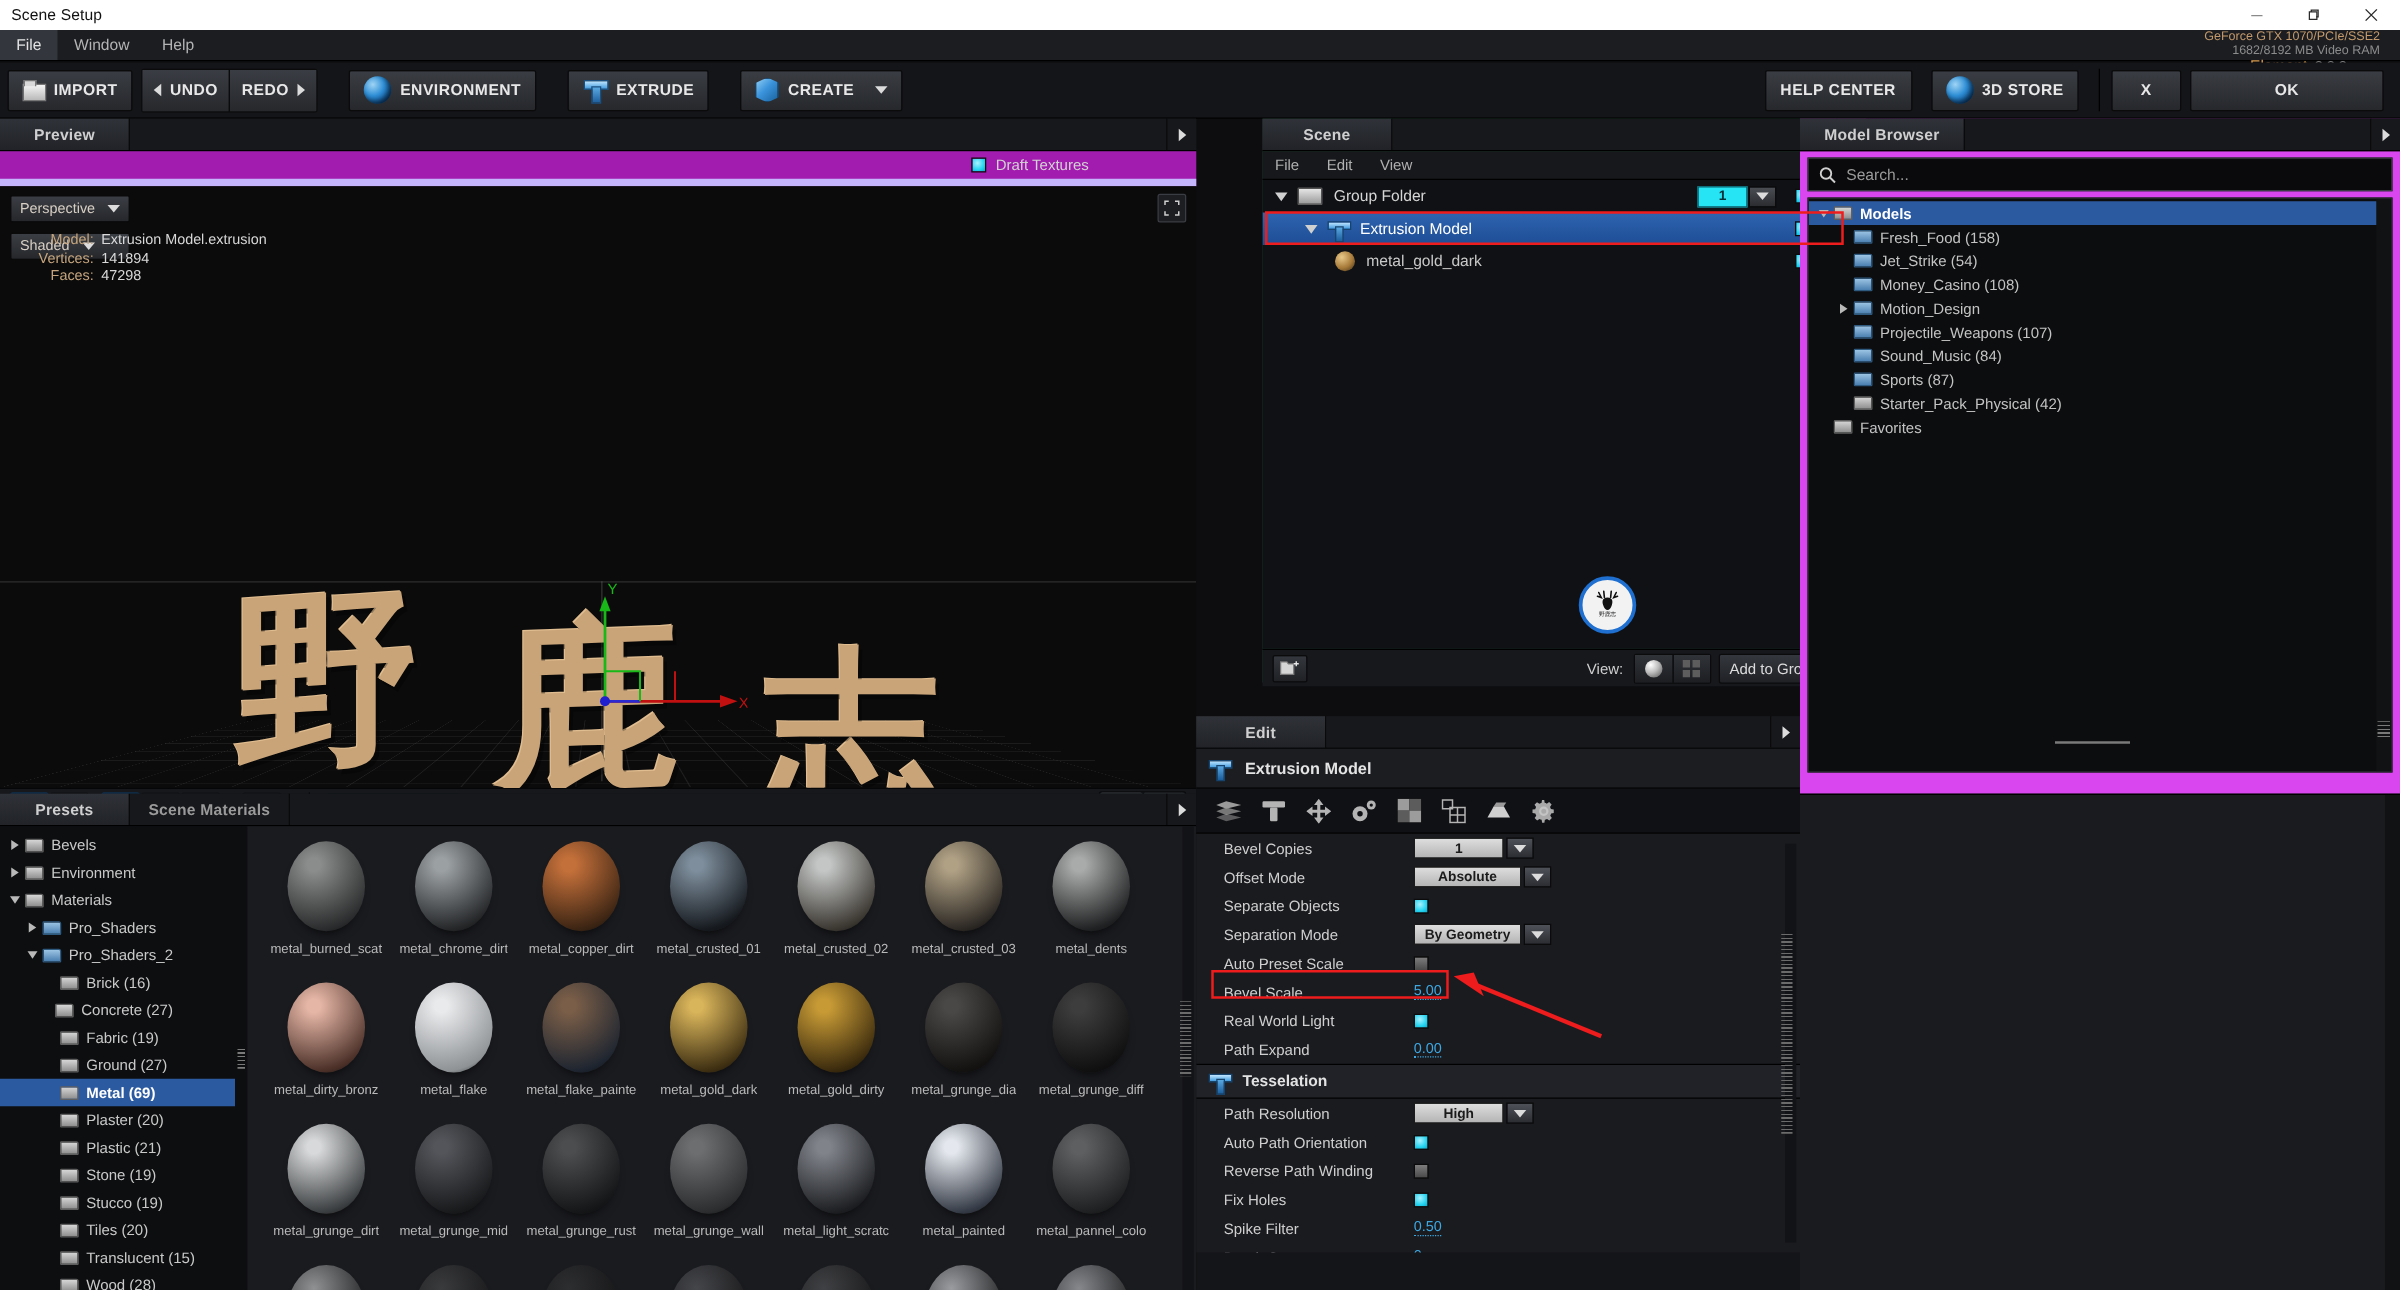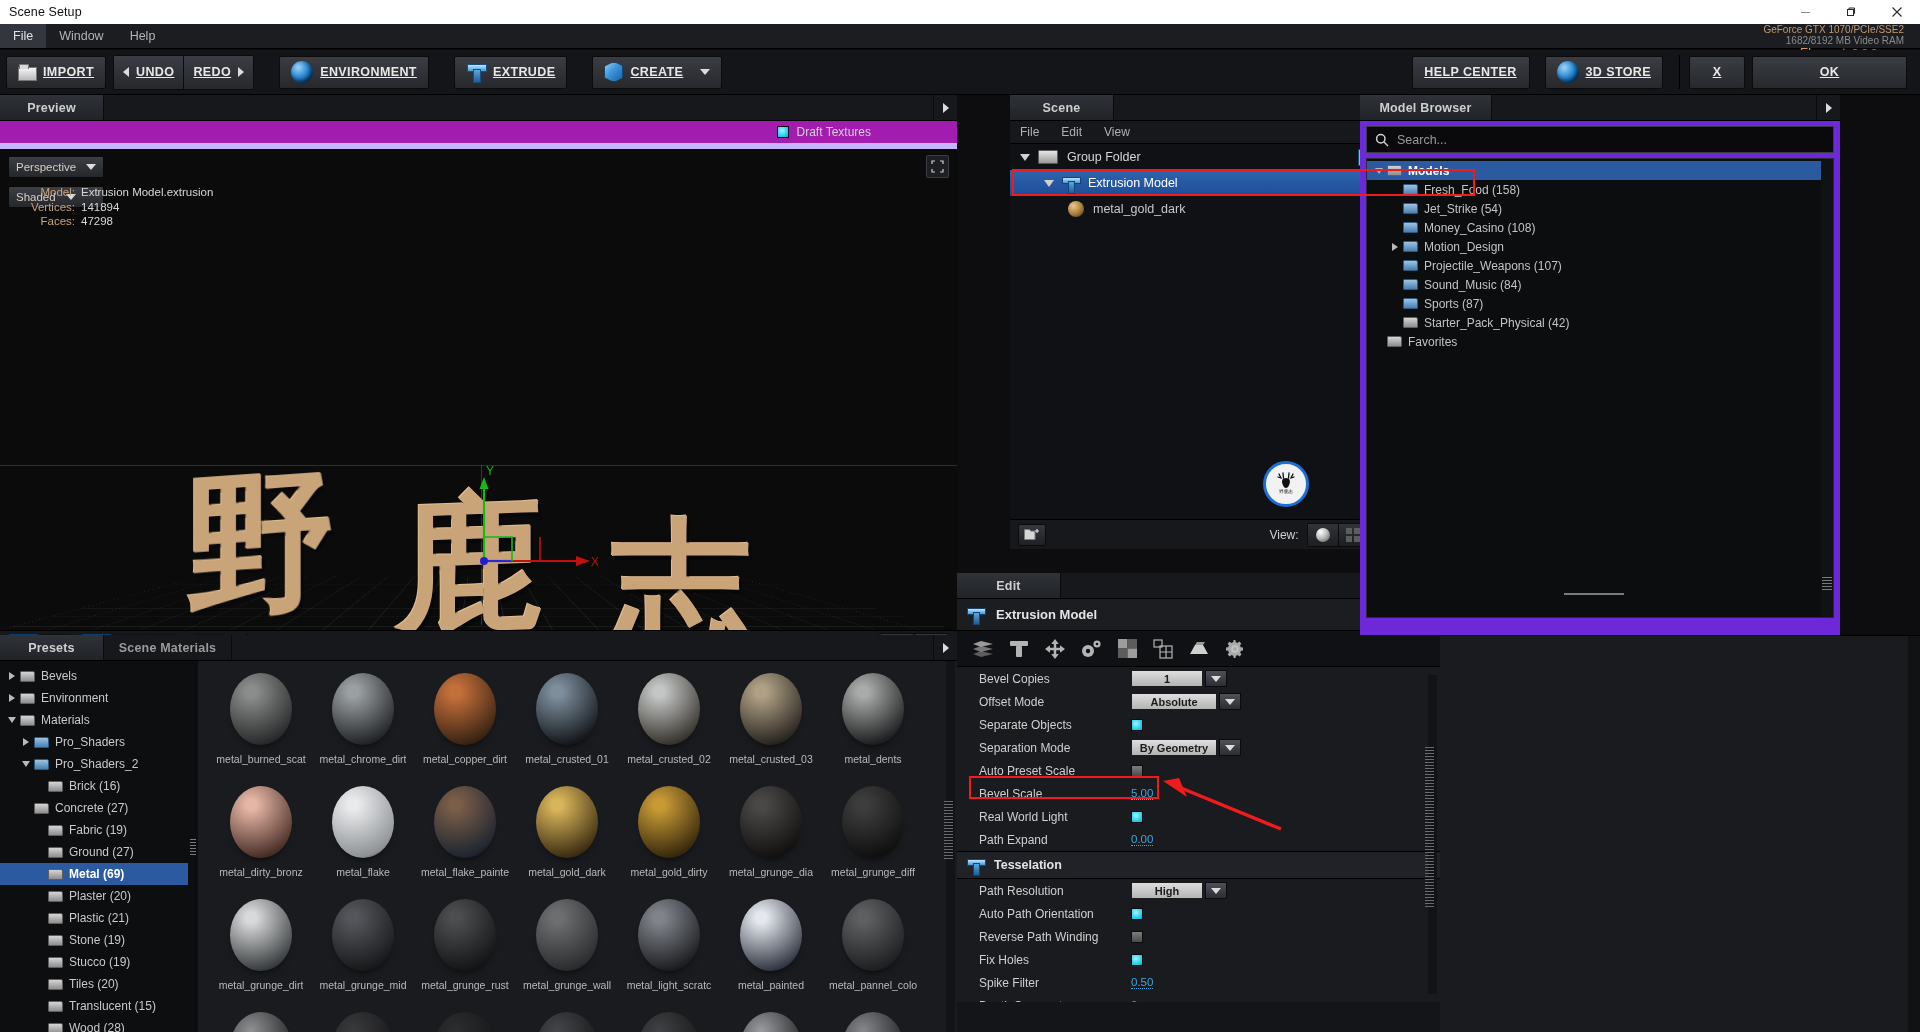--- a/index.html
+++ b/index.html
@@ -52,21 +52,20 @@
     position: absolute; top: 50px; left: 0; width: 1920px; height: 45px;
     background: #141518; display: flex; align-items: center; padding: 0 6px;
     border-bottom: 1px solid #000;
   }
   .tbtn {
     height: 33px; background: linear-gradient(#3a3d43, #26282c);
     border: 1px solid #0b0b0c; border-radius: 2px;
     display: flex; align-items: center; gap: 7px; padding: 0 11px;
     font-size: 12.5px; font-weight: bold; color: #e8e8e8; letter-spacing: .4px;
     margin-right: 7px;
-    text-decoration: underline;
   }
   .tbtn.small { padding: 0 9px; }
   .tb-group { display: flex; border: 1px solid #0b0b0c; border-radius: 2px; margin-right: 7px; }
   .tb-group .tbtn { margin-right: 0; border: none; border-radius: 0; }
   .tb-group .tbtn + .tbtn { border-left: 1px solid #0b0b0c; }
   .ico-folder { width: 18px; height: 16px; position: relative; }
   .ico-folder::before {
     content:''; position:absolute; left:0; top:3px; width:17px; height:12px;
     background: linear-gradient(#f4f4f4,#b9b9b9); border:1px solid #777;
   }
@@ -270,21 +269,21 @@
   .sect-head { height:28px; background:#202227; display:flex;align-items:center; gap:10px; padding-left:10px;
     border-top:1px solid #000; border-bottom:1px solid #000;}
   .sect-head .t { font-size:12.5px;font-weight:bold;color:#e2e2e2;}
   .prop-scroll { position:absolute; right:3px; top:8px; width:9px; bottom:8px; background:#121316;}
   .prop-thumb { position:absolute; right:3px; top:72px; width:9px; height:160px;
     background: repeating-linear-gradient(to bottom,#6b6b6b 0 1px, transparent 1px 3px); }
   .redbox2 { position:absolute; left:12px; top:109px; width:190px; height:23px; border:2px solid #ee1c1c; }
   .arrow-svg { position:absolute; left:200px; top:108px; pointer-events:none; }
 
   
-  .mb-panel { position:absolute; top:95px; left:1360px; width:480px; height:540px; background:#6d28d9; }
+  .mb-panel { position:absolute; top:95px; left:1440px; width:480px; height:540px; background:#d946ef; }
   .mb-search { height:27px; margin:5px 6px; background:#0a0a0c; border:1px solid #3a3d43;
     display:flex; align-items:center; padding-left:8px; gap:8px; }
   .mb-search input {
     background:transparent;border:none;outline:none;color:#cfcfcf;font-size:12.5px;
     font-family:"Liberation Sans", sans-serif; width:92%;
   }
   .mb-search input::placeholder { color:#9a9a9a; }
   .mb-tree { height:460px; background:#0c0d0f; margin:0 6px; border:1px solid #2a2c31; position:relative; overflow:hidden; }
   .mb-row { height:19px; display:flex; align-items:center; font-size:12px; color:#c3c3c3; padding-left:4px; }
   .mb-row.sel { background:#2c5aa0; color:#fff; font-weight:bold; }
@@ -574,21 +573,21 @@
               <i class="tri-d"></i>
             </span>
             <span class="fld blue"></span>
             <span>Pro_Shaders_2</span>
           </div>
           <div class="tnode" style="padding-left: 32px;">
             <span class="tw"></span>
             <span class="fld"></span>
             <span>Brick (16)</span>
           </div>
-          <div class="tnode" style="padding-left: 18px; text-align: right;">
+          <div class="tnode" style="padding-left: 28px; text-align: right;">
             <span class="tw"></span>
             <span class="fld"></span>
             <span>Concrete (27)</span>
           </div>
           <div class="tnode" style="padding-left: 32px;">
             <span class="tw"></span>
             <span class="fld"></span>
             <span>Fabric (19)</span>
           </div>
           <div class="tnode" style="padding-left: 32px;">

